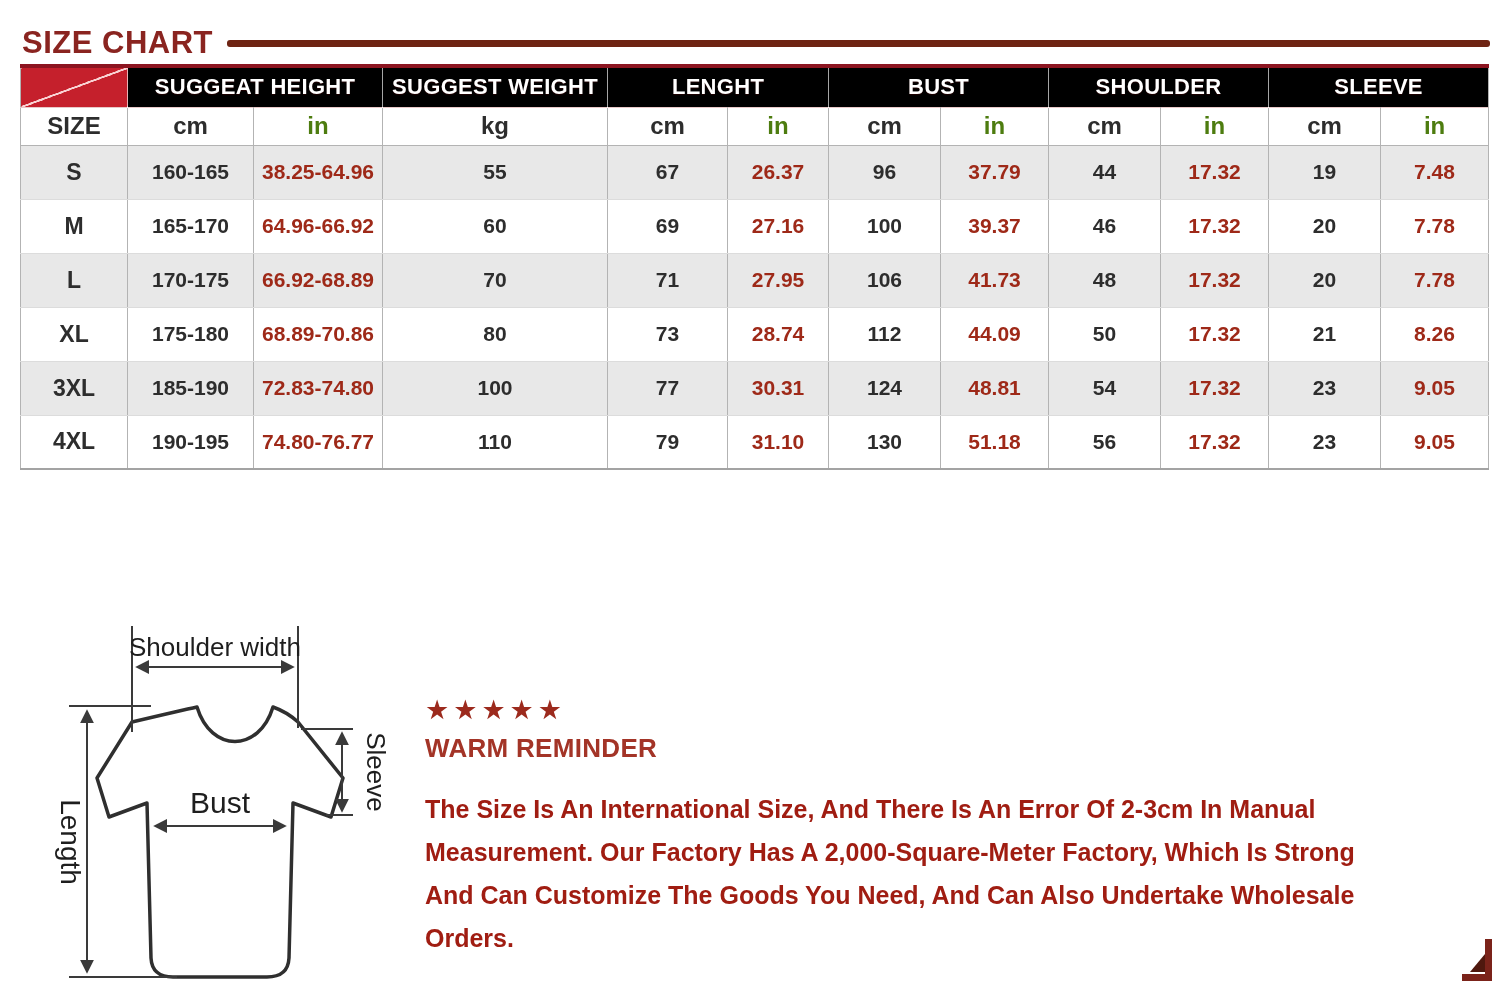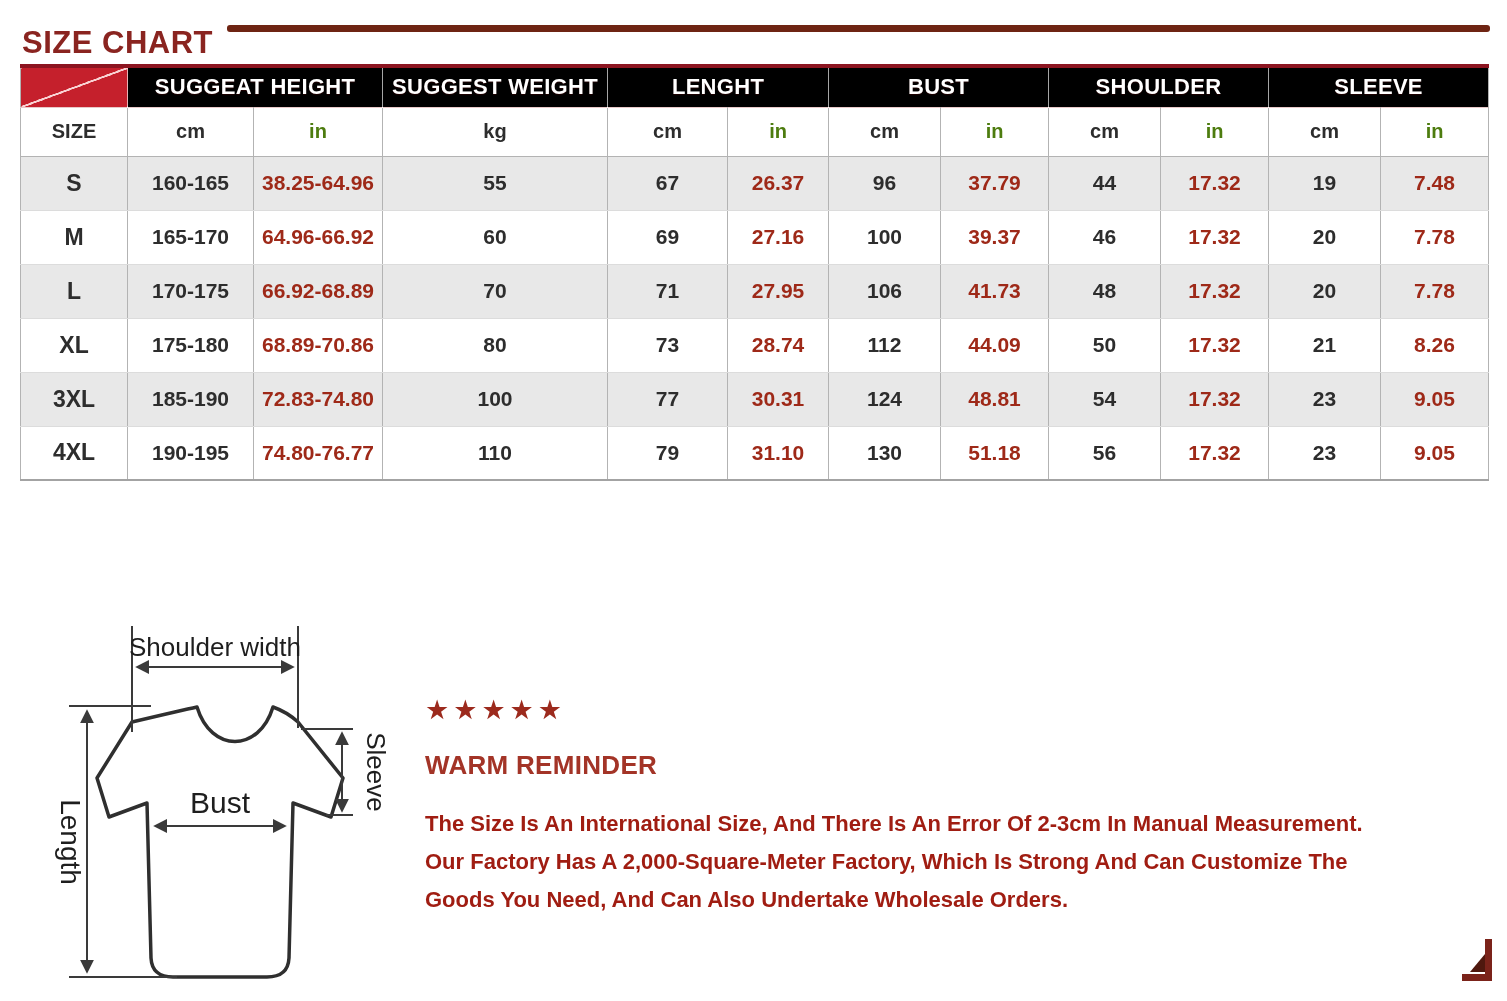--- a/index.html
+++ b/index.html
@@ -4,21 +4,21 @@
 <style>
   * { box-sizing: border-box; }
   html,body { margin:0; padding:0; }
   body {
     width:1507px; height:1001px; position:relative; background:#fff;
     font-family:"Liberation Sans", sans-serif; overflow:hidden;
   }
 
   
   .title-bar { position:absolute; left:22px; top:25px; right:17px;
-    display:flex; }
+    display:flex; align-items:center; }
   .title-text { font-size:31px; font-weight:800; color:#8a2420;
     letter-spacing:.5px; white-space:nowrap; }
   .title-rule { flex:1; height:7px; background:#6e2413; margin-left:14px;
     border-radius:3px; }
 
   
   .table-wrap { position:absolute; left:20px; top:64px; width:1468px; }
   table { width:100%; border-collapse:collapse; table-layout:fixed;
     border-left:1px solid #b3b3b3; border-right:1px solid #b3b3b3;
     border-bottom:2px solid #a3a3a3; }
@@ -26,41 +26,41 @@
     background:#000000; color:#fff; font-size:22px; font-weight:800;
     height:41px; letter-spacing:.3px; border-right:1px solid rgba(255,255,255,.65);
     border-top:4px solid #8c1420; text-shadow:0 1px 1px rgba(90,0,0,.35); }
   thead tr.group-row th:last-child { border-right:none; }
   thead tr.group-row th.corner {
     background:
       linear-gradient(to bottom right, rgba(0,0,0,0) calc(50% - 1px),
         rgba(255,230,230,.9) calc(50% - 1px), rgba(255,230,230,.9) calc(50% + 1px),
         rgba(0,0,0,0) calc(50% + 1px)), #c5202c; }
   thead tr.unit-row th {
-    background:#fff; height:49px; font-size:20px; font-weight:800;
+    background:#fff; height:38px; font-size:24px; font-weight:800;
     color:#2d2d2d; border:1px solid #b3b3b3; border-top:1px solid #e8c9c9; }
   thead tr.unit-row th.in-col { color:#4d7c0f; }
   tbody td {
     height:54px; text-align:center; font-size:21px; font-weight:800;
     color:#2d2d2d; border-left:1px solid #b3b3b3; border-right:1px solid #b3b3b3;
     border-bottom:1px solid #dcdcdc; }
   tbody tr:nth-child(odd) td { background:#e8e8e8; }
   tbody tr:nth-child(even) td { background:#ffffff; }
   tbody td.size-col { font-size:23px; }
   tbody td.in-col { color:#9e2918; }
 
   
   .diagram { position:absolute; left:25px; top:610px; }
 
   
   .reminder { position:absolute; left:425px; top:697px; width:965px; }
   .stars { color:#9c2a1d; font-size:27px; letter-spacing:4px; line-height:1; }
-  .reminder h2 { margin:26px 0 0 0; font-size:26px; font-weight:800;
+  .reminder h2 { margin:9px 0 0 0; font-size:26px; font-weight:800;
     color:#a33427; letter-spacing:.3px; }
-  .reminder p { margin:24px 0 0 0; font-size:22px; font-weight:700;
+  .reminder p { margin:24px 0 0 0; font-size:25px; font-weight:700;
     color:#a01d12; line-height:1.72; }
 
   
   .corner-mark { position:absolute; right:15px; bottom:20px; }
 </style>
 </head>
 <body>
 
 <div class="title-bar">
   <span class="title-text">SIZE CHART</span>

